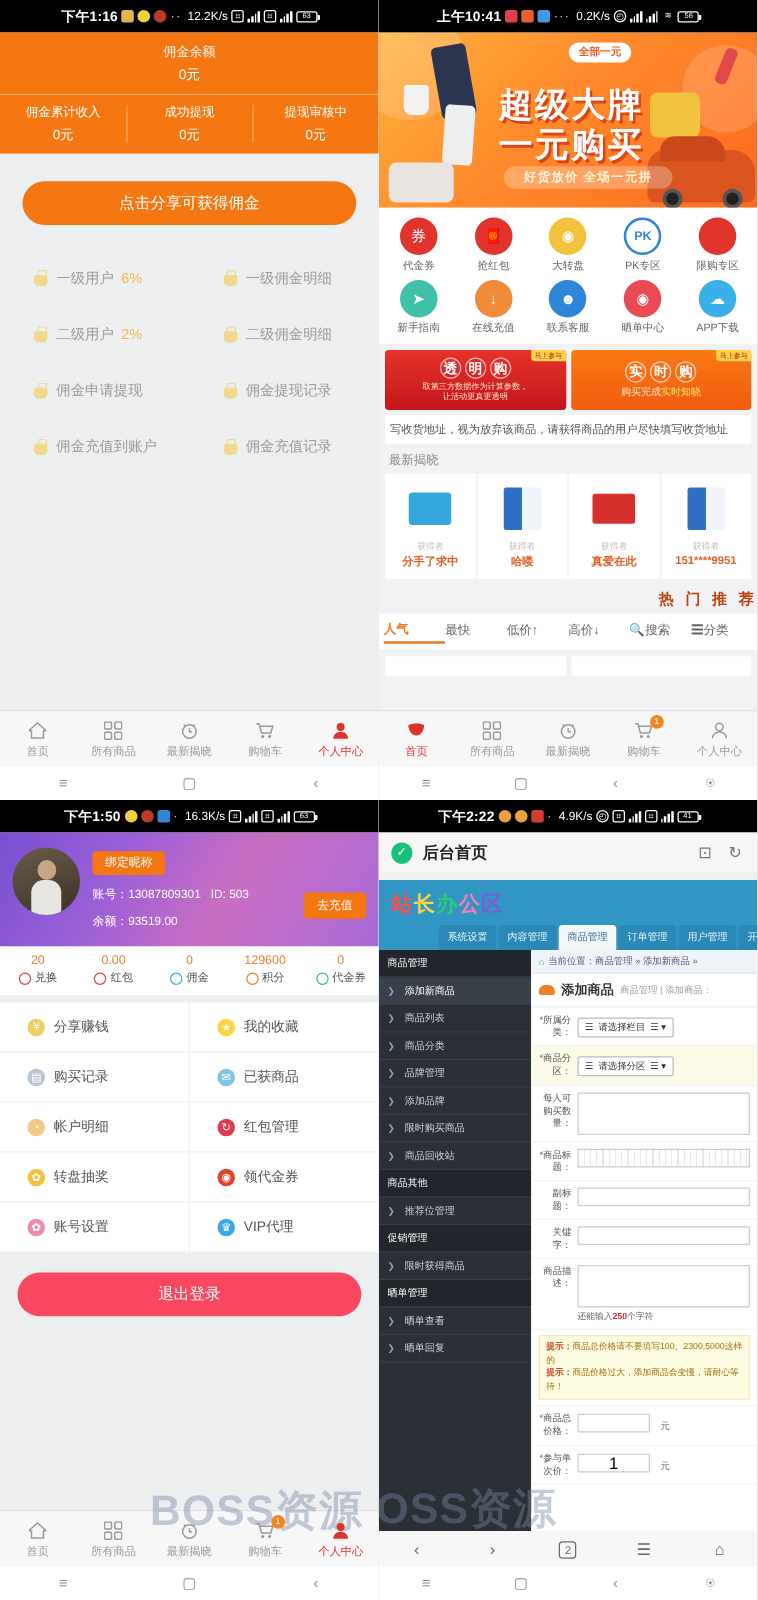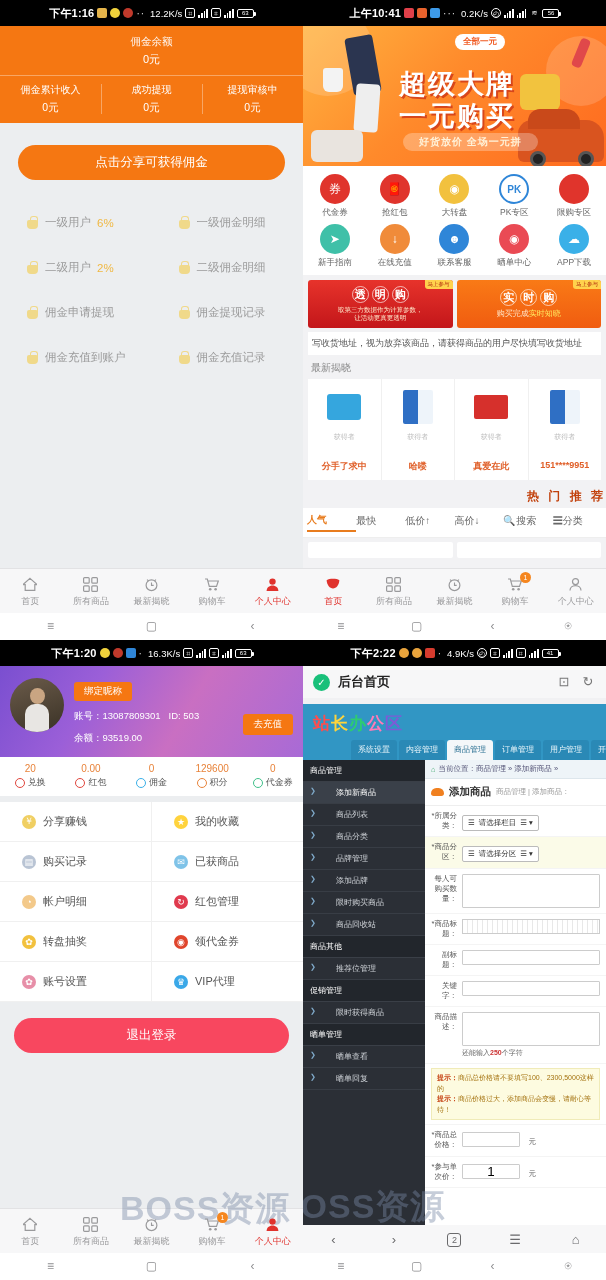--- a/index.html
+++ b/index.html
@@ -81,21 +81,21 @@
   .promo .small em { font-style: normal; color: #ffe45e; }
   .pbadge { position: absolute; right: 0; top: 0; background: #ffd24d; color: #b02a0c; font-size: 5.5px; padding: 1px 3px; border-radius: 0 0 0 3px; }
   .notice { background: #fff; margin: 4px 5px 0; font-size: 9px; color: #555; padding: 5px 4px; white-space: nowrap; overflow: hidden; }
 
   .sect-title { font-size: 10px; color: #8a8a8a; padding: 6px 8px 4px; }
   .latest { background: #fff; display: flex; margin: 0 5px; }
   .lcell { flex: 1; padding: 6px 2px 7px; text-align: center; border-right: 1px solid #f0f0f0; }
   .lcell:last-child { border-right: none; }
   .lthumb { height: 44px; display: flex; align-items: center; justify-content: center; }
   .lwin { font-size: 7px; color: #bdbdbd; margin-top: 3px; }
-  .lname { font-size: 9px; color: #e0602a; font-weight: bold; margin-top: 18px; }
+  .lname { font-size: 9px; color: #e0602a; font-weight: bold; margin-top: 1px; }
 
   .hot { text-align: right; padding: 8px 0 3px; font-size: 12px; color: #c2410c; font-weight: bold; letter-spacing: 3px; }
   .filters { background: #fff; display: flex; align-items: center; padding: 5px 4px; font-size: 10px; color: #666; border-bottom: 1px solid #eee; }
   .filters > div { flex: 1; text-align: left; padding-bottom: 3px; }
   .filters .on { color: #e87c1e; border-bottom: 2px solid #e87c1e; font-weight: bold; }
   .prodrow { display: flex; gap: 4px; padding: 4px 5px 0; }
   .prodcard { flex: 1; height: 16px; background: #fff; border-radius: 2px; }
 
   
   .p3 { background: #eceef0; }
@@ -132,21 +132,21 @@
   .logo { font-size: 17px; font-weight: bold; letter-spacing: 1px; padding: 1px 0 5px 4px; }
   .logo span:nth-child(1){color:#ff4d4d}.logo span:nth-child(2){color:#ffd43b}
   .logo span:nth-child(3){color:#2ecc71}.logo span:nth-child(4){color:#ff7ab8}
   .logo span:nth-child(5){color:#7d5bd6}
   .adtabs { display: flex; gap: 2px; padding-left: 42px; }
   .adtab { background: #2a89b6; color: #eaf6fb; font-size: 8px; padding: 4px 7px 5px; border-radius: 3px 3px 0 0; white-space: nowrap; }
   .adtab.on { background: #f4f7f9; color: #2a6f92; }
   .adbody { flex: 1; display: flex; overflow: hidden; }
   .adside { width: 122px; background: #2b2f36; flex: none; overflow: hidden; }
   .sgroup { background: #22262c; color: #fff; font-size: 8px; padding: 5px 7px; border-bottom: 1px solid #3a3f47; }
-  .sitem { color: #cfd3d8; font-size: 8px; padding: 5px 7px; border-bottom: 1px solid #383d45; display: flex; align-items: flex-start; gap: 20px; }
+  .sitem { color: #cfd3d8; font-size: 8px; padding: 5px 7px; border-bottom: 1px solid #383d45; display: flex; align-items: center; gap: 8px; }
   .sitem.on { background: #3a4049; color: #fff; }
   .sitem .ar { color: #7fa9c9; font-size: 7px; }
   .admain { flex: 1; background: #fff; overflow: hidden; }
   .crumb { background: #eef4f8; font-size: 7.5px; color: #557; padding: 4px 6px; display: flex; gap: 3px; align-items: center; border-bottom: 1px solid #dde6ec; }
   .fmtitle { display: flex; align-items: center; gap: 5px; padding: 6px; border-bottom: 1px solid #eee; }
   .fmtitle b { font-size: 10.5px; color: #333; }
   .fmtitle i { font-style: normal; font-size: 7.5px; color: #999; }
   .cloud { width: 13px; height: 8px; background: #f08020; border-radius: 6px 6px 3px 3px; }
   .frow { display: flex; padding: 5px 6px; gap: 5px; border-bottom: 1px solid #f4f4f4; }
   .frow.hl { background: #fbfbe8; }
@@ -552,21 +552,21 @@
       <div>≡</div>
       <div>▢</div>
       <div>‹</div>
       <div>⍟</div>
     </div>
   </div>
 
   <div class="panel p3">
     <div class="statusbar">
       <div class="sb-left">
-        <span class="sb-time">下午1:20</span>
+        <span class="sb-time">下午1:50</span>
         <span class="sb-ic" style="background:#f0d23c;border-radius:50%"></span>
         <span class="sb-ic" style="background:#c0392b;border-radius:50%"></span>
         <span class="sb-ic" style="background:#2f86d8"></span>
         <span class="sb-dots">·</span>
       </div>
       <div class="sb-right">
         <span>16.3K/s</span>
         <span class="sb-sq" style="border:1px solid #fff">⌗</span>
         <span class="sb-bars">
             <i></i>

